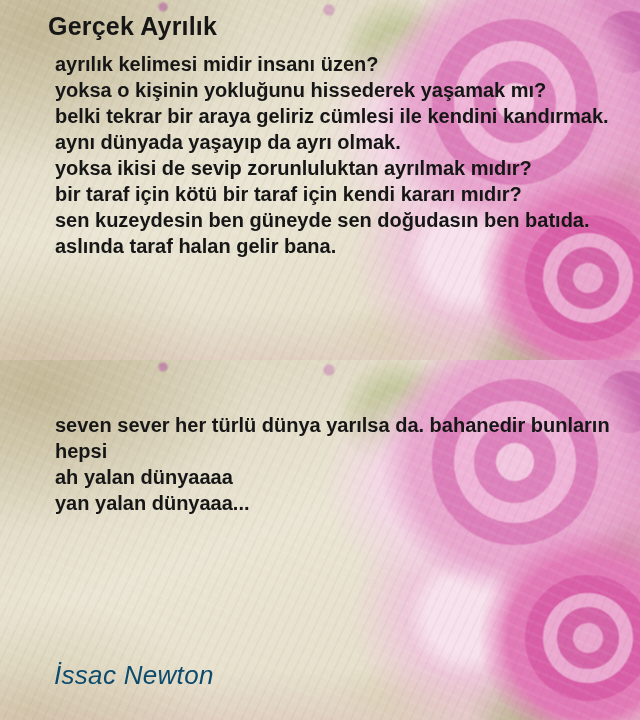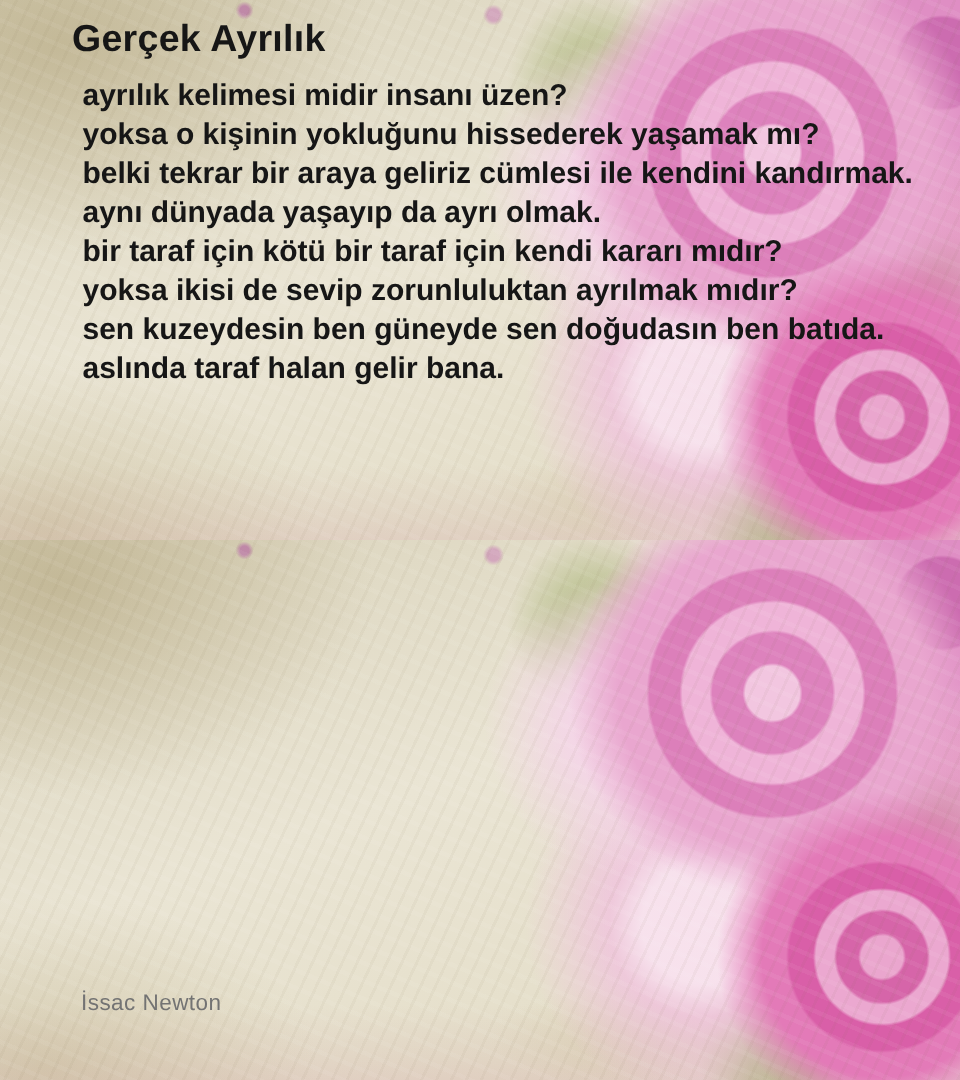--- a/index.html
+++ b/index.html
@@ -63,22 +63,22 @@
   .content{position:absolute;inset:0;color:var(--text,#161616);border-radius:15px;}
   .title{
     position:absolute;left:48px;top:12px;margin:0;
     font-size:25px;font-weight:700;letter-spacing:.2px;
   }
   .stanza{position:absolute;left:55px;font-size:20px;font-weight:700;line-height:26px;}
   .stanza1{top:51px;}
   .stanza2{top:412px;}
   .author{
     position:absolute;left:54px;top:660px;
-    font-size:15px;font-weight:400;letter-spacing:.3px;
-    color:#737373;
+    font-size:26px;font-style:italic;font-weight:400;letter-spacing:.3px;
+    color:#0c4a6e;
   }
 </style>
 </head>
 <body>
 
 <div class="stage">
 
   <div>
     <div class="tile t1"></div>
     <div class="tile t2"></div>
@@ -86,23 +86,28 @@
   </div>
 
   <div class="content">
     <h1 class="title">Gerçek Ayrılık</h1>
 
     <div class="stanza stanza1">
       <div class="line">ayrılık kelimesi midir insanı üzen?</div>
       <div class="line">yoksa o kişinin yokluğunu hissederek yaşamak mı?</div>
       <div class="line">belki tekrar bir araya geliriz cümlesi ile kendini kandırmak.</div>
       <div class="line">aynı dünyada yaşayıp da ayrı olmak.</div>
+      <div class="line">yoksa ikisi de sevip zorunluluktan ayrılmak mıdır?</div>
       <div class="line">bir taraf için kötü bir taraf için kendi kararı mıdır?</div>
-      <div class="line">yoksa ikisi de sevip zorunluluktan ayrılmak mıdır?</div>
       <div class="line">sen kuzeydesin ben güneyde sen doğudasın ben batıda.</div>
       <div class="line">aslında taraf halan gelir bana.</div>
     </div>
 
+    <div class="stanza stanza2">
+      <div class="line">seven sever her türlü dünya yarılsa da. bahanedir bunların hepsi</div>
+      <div class="line">ah yalan dünyaaaa</div>
+      <div class="line">yan yalan dünyaaa...</div>
+    </div>
 
     <div class="author">İssac Newton</div>
   </div>
 
 </div>
 
 </body></html>

